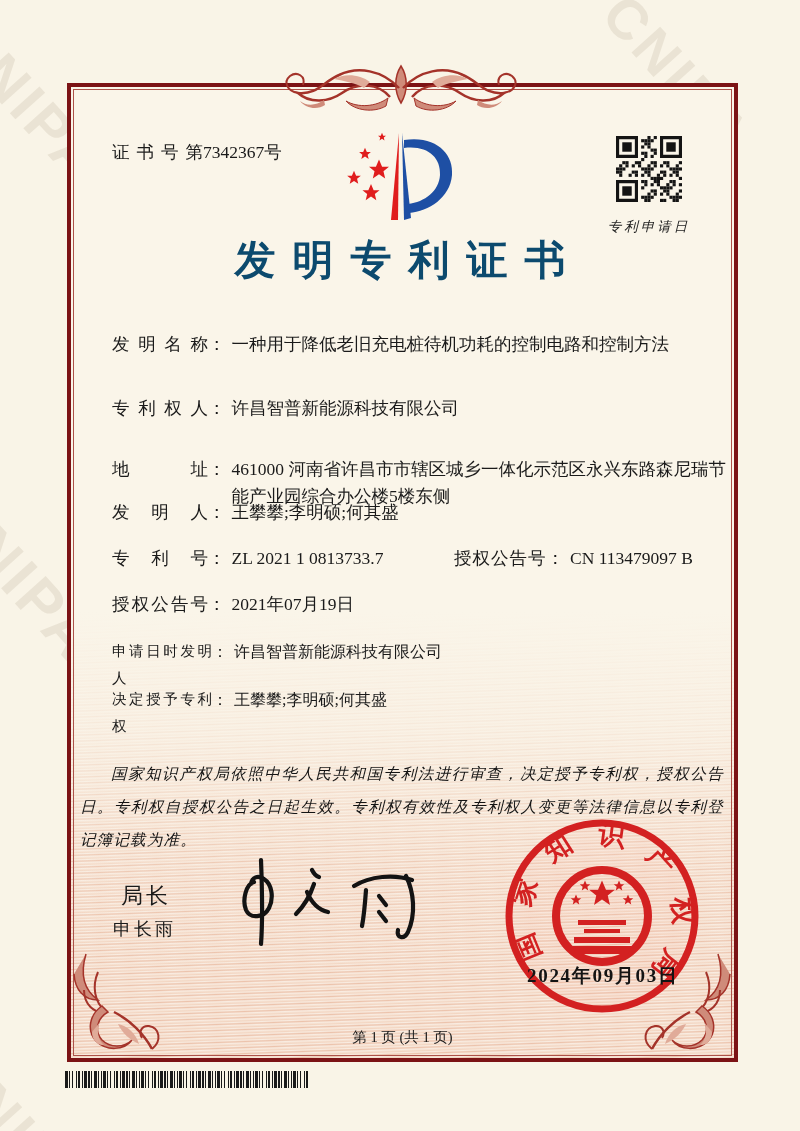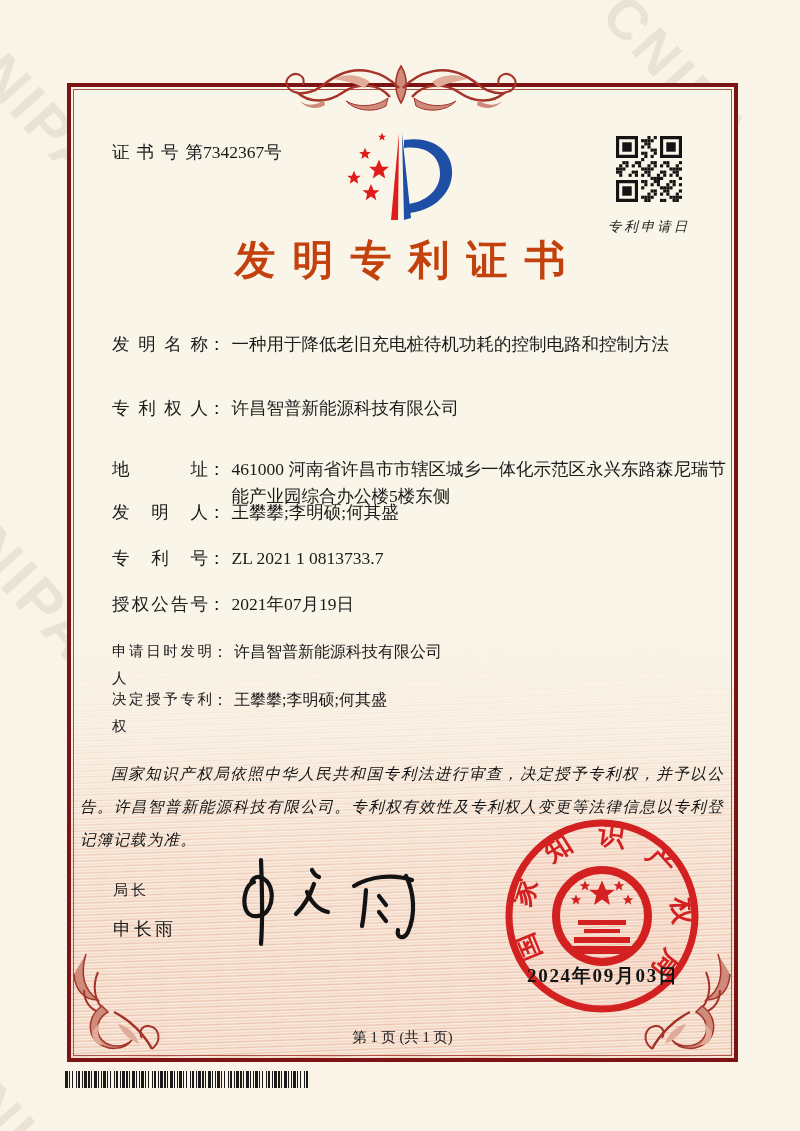--- a/index.html
+++ b/index.html
@@ -32,38 +32,38 @@
   
   .cert-no{position:absolute;left:112px;top:140px;font-size:17.5px;}
   .cert-no .sp{letter-spacing:7px;}
   .qr-wrap{position:absolute;left:616px;top:136px;width:66px;}
   .qr-caption{position:absolute;left:576px;top:218px;width:146px;text-align:center;
     font-size:13.5px;letter-spacing:3px;font-style:italic;color:#222;}
   .logo{position:absolute;left:330px;top:120px;}
   .title{
     position:absolute;left:0;top:233px;width:800px;text-align:center;
     font-size:41px;font-weight:700;letter-spacing:17px;padding-left:17px;
-    box-sizing:border-box;color:#c2410c;
+    box-sizing:border-box;color:#0c4a6e;
   }
   
   .row{position:absolute;left:112px;width:616px;font-size:17.5px;line-height:27px;}
   .lbl{display:inline-block;width:96px;text-align:justify;text-align-last:justify;vertical-align:top;}
   .lbl.long{font-size:14.5px;width:100px;letter-spacing:0;}
   .colon{display:inline-block;vertical-align:top;margin-right:6px;}
   .val{display:inline-block;vertical-align:top;max-width:495px;}
   .col2{position:absolute;left:342px;top:0;white-space:nowrap;}
   .col2 .lbl2{letter-spacing:1px;}
   
   .paragraph{
     position:absolute;left:80px;top:757px;width:644px;
     font-size:15.5px;line-height:33px;text-indent:2em;letter-spacing:1.2px;
     font-style:italic;color:#141414;text-align:justify;
   }
   
-  .sig-title{position:absolute;left:113px;top:881px;font-size:15px;letter-spacing:3px;
+  .sig-title{position:absolute;left:121px;top:881px;font-size:22px;letter-spacing:3px;
     font-family:"Liberation Sans","DejaVu Sans",sans-serif;font-style:normal;}
   .sig-name{position:absolute;left:113px;top:917px;font-size:18px;letter-spacing:3px;
     font-family:"Liberation Sans","DejaVu Sans",sans-serif;}
   
   .footer-page{position:absolute;left:67px;top:1028px;width:671px;text-align:center;font-size:14.5px;}
   .barcode{position:absolute;left:65px;top:1071px;height:17px;display:flex;}
   .barcode div{height:17px;}
 </style>
 </head>
 <body>
@@ -268,32 +268,33 @@
   <span class="lbl">专利权人</span><span class="colon">：</span><span class="val">许昌智普新能源科技有限公司</span>
 </div>
 <div class="row" style="top:456px;">
   <span class="lbl">地址</span><span class="colon">：</span><span class="val" style="width:500px;">461000 河南省许昌市市辖区城乡一体化示范区永兴东路森尼瑞节能产业园综合办公楼5楼东侧</span>
 </div>
 <div class="row" style="top:499px;">
   <span class="lbl">发明人</span><span class="colon">：</span><span class="val">王攀攀;李明硕;何其盛</span>
 </div>
 <div class="row" style="top:545px;">
   <span class="lbl">专利号</span><span class="colon">：</span><span class="val">ZL 2021 1 0813733.7</span>
+  <span class="col2"><span class="lbl2">授权公告号</span><span class="colon">：</span><span>CN 113479097 B</span></span>
 </div>
 <div class="row" style="top:591px;">
   <span class="lbl">授权公告号</span><span class="colon">：</span><span class="val">2021年07月19日</span>
 </div>
 <div class="row" style="top:638px;font-size:16px;">
   <span class="lbl long">申请日时发明人</span><span class="colon">：</span><span class="val">许昌智普新能源科技有限公司</span>
 </div>
 <div class="row" style="top:686px;font-size:16px;">
   <span class="lbl long">决定授予专利权</span><span class="colon">：</span><span class="val">王攀攀;李明硕;何其盛</span>
 </div>
 
-<p class="paragraph" style="margin:0;">国家知识产权局依照中华人民共和国专利法进行审查，决定授予专利权，并予以公告。许昌智普新能源科技有限公司。专利权有效性及专利权人变更等法律信息以专利登记簿记载为准。</p>
+<p class="paragraph" style="margin:0;">国家知识产权局依照中华人民共和国专利法进行审查，决定授予专利权，授权公告日。专利权自授权公告之日起生效。专利权有效性及专利权人变更等法律信息以专利登记簿记载为准。</p>
 
 <div class="sig-title">局长</div>
 <div class="sig-name">申长雨</div>
 <svg class="abs" style="left:228px;top:848px;" width="205" height="100" viewBox="0 0 205 100">
   <g fill="none" stroke="#131313" stroke-width="4.2" stroke-linecap="round">
     <path d="M26,34 C18,36 14,52 18,62 C22,71 36,70 41,60 C46,50 44,36 36,31 C30,27 24,29 23,36"></path>
     <path d="M33,12 C34,38 35,70 33,96"></path>
     <path d="M86,36 C82,48 76,58 68,66"></path>
     <path d="M79,44 C84,56 91,62 100,64"></path>
     <path d="M84,22 C86,26 88,28 91,29"></path>

